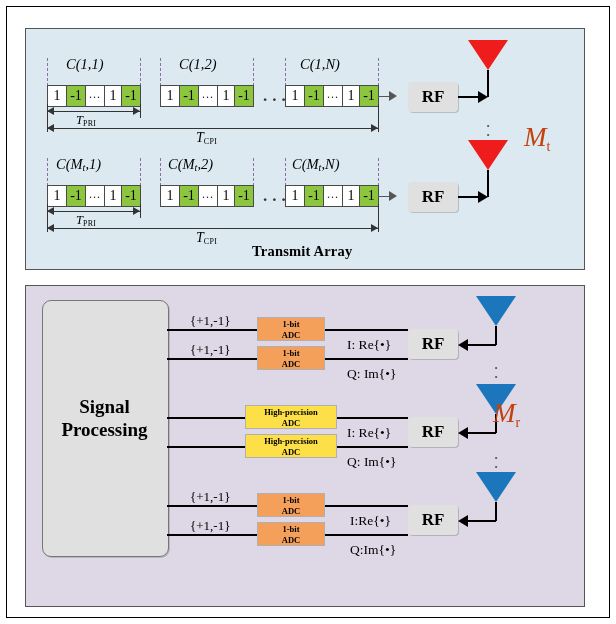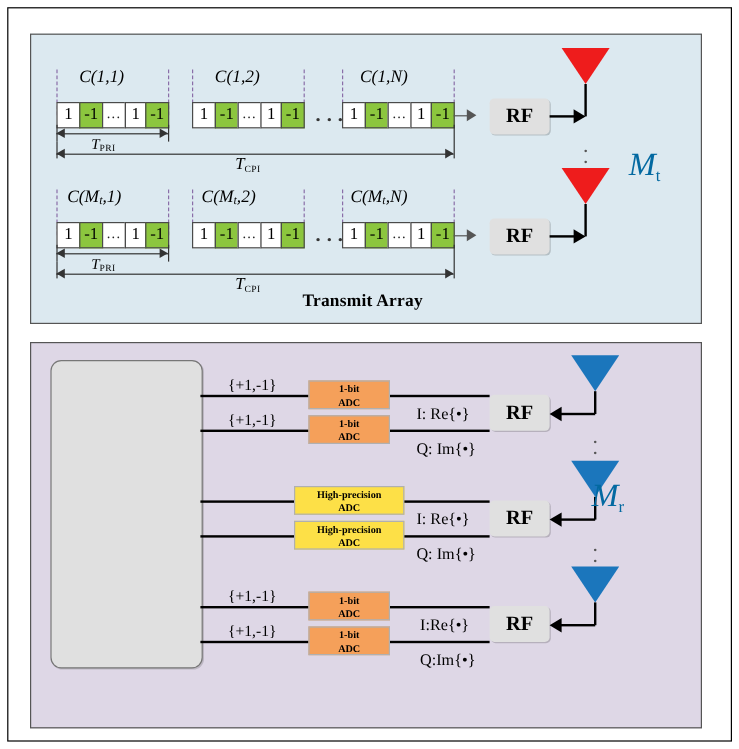--- a/index.html
+++ b/index.html
@@ -99,21 +99,21 @@
   .conn-head.right{border-left:10px solid #000;}
   .conn-head.left{border-right:10px solid #000;}
 
   
   .vdots{
     position:absolute;text-align:center;font-size:13px;line-height:9px;
     color:#555;font-weight:bold;width:12px;
   }
 
   
-  .mlabel{position:absolute;font-style:italic;font-size:27px;color:#0369a1;white-space:nowrap;}
+  .mlabel{position:absolute;font-style:italic;font-size:27px;color:#c2410c;white-space:nowrap;}
   .mlabel .sub{font-size:14px;font-style:normal;vertical-align:-5px;}
 
   
   #sp-box{
     position:absolute;left:42px;top:300px;width:125px;height:255px;
     background:#e0e0e0;border:1.3px solid #777;border-radius:9px;
     box-shadow:1px 1px 0 rgba(0,0,0,.15);
   }
   #sp-text{
     position:absolute;left:42px;top:395px;width:125px;text-align:center;
@@ -290,20 +290,22 @@
   <div class="mlabel" style="left:524px;top:122px;">
     <span>M</span><span class="sub">t</span>
   </div>
 
   <div class="panel-title" id="tx-title">Transmit Array</div>
 
   <div class="panel" id="rx-panel"></div>
 
   <div id="sp-box"></div>
   <div id="sp-text">
+    <div>Signal</div>
+    <div>Processing</div>
   </div>
 
   <div class="wire" style="left:167px;top:329px;width:91px;"></div>
   <div class="wire" style="left:167px;top:358px;width:91px;"></div>
   <div class="sig-label" style="left:190px;top:313px;">{+1,-1}</div>
   <div class="sig-label" style="left:190px;top:342px;">{+1,-1}</div>
 
   <div class="adc onebit" style="left:257px;top:317px;">
     <div>1-bit</div>
     <div>ADC</div>

